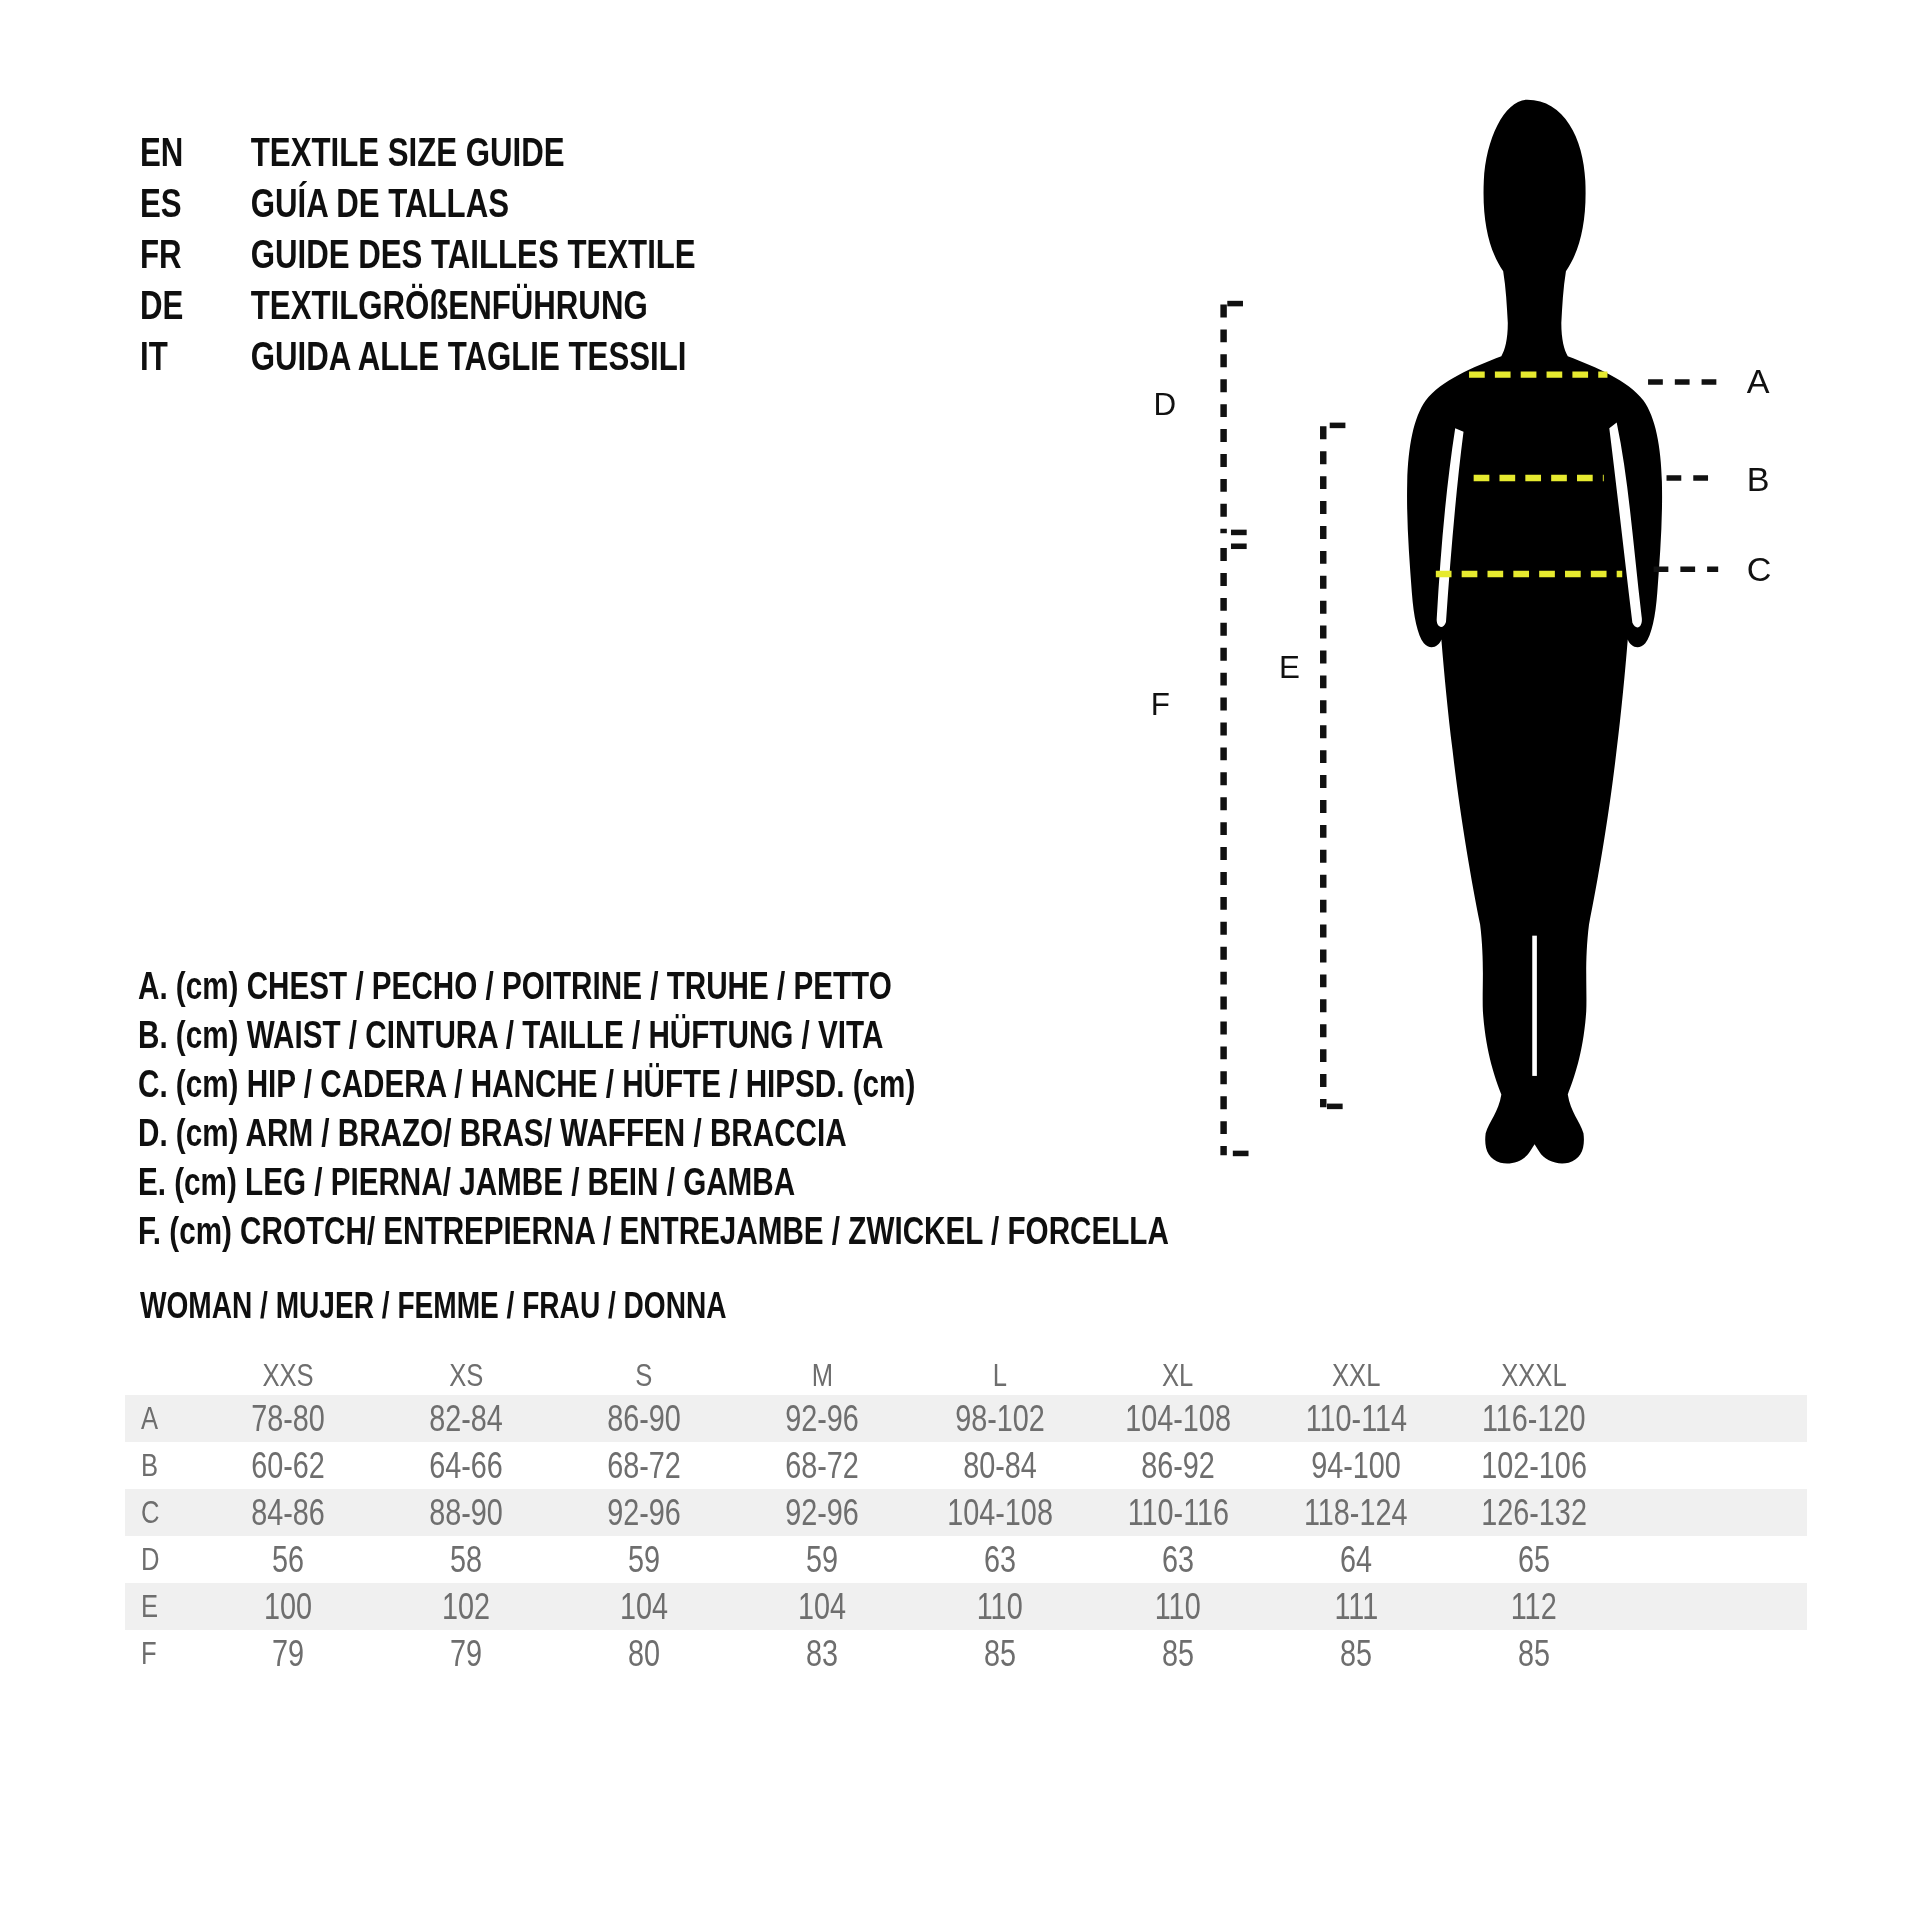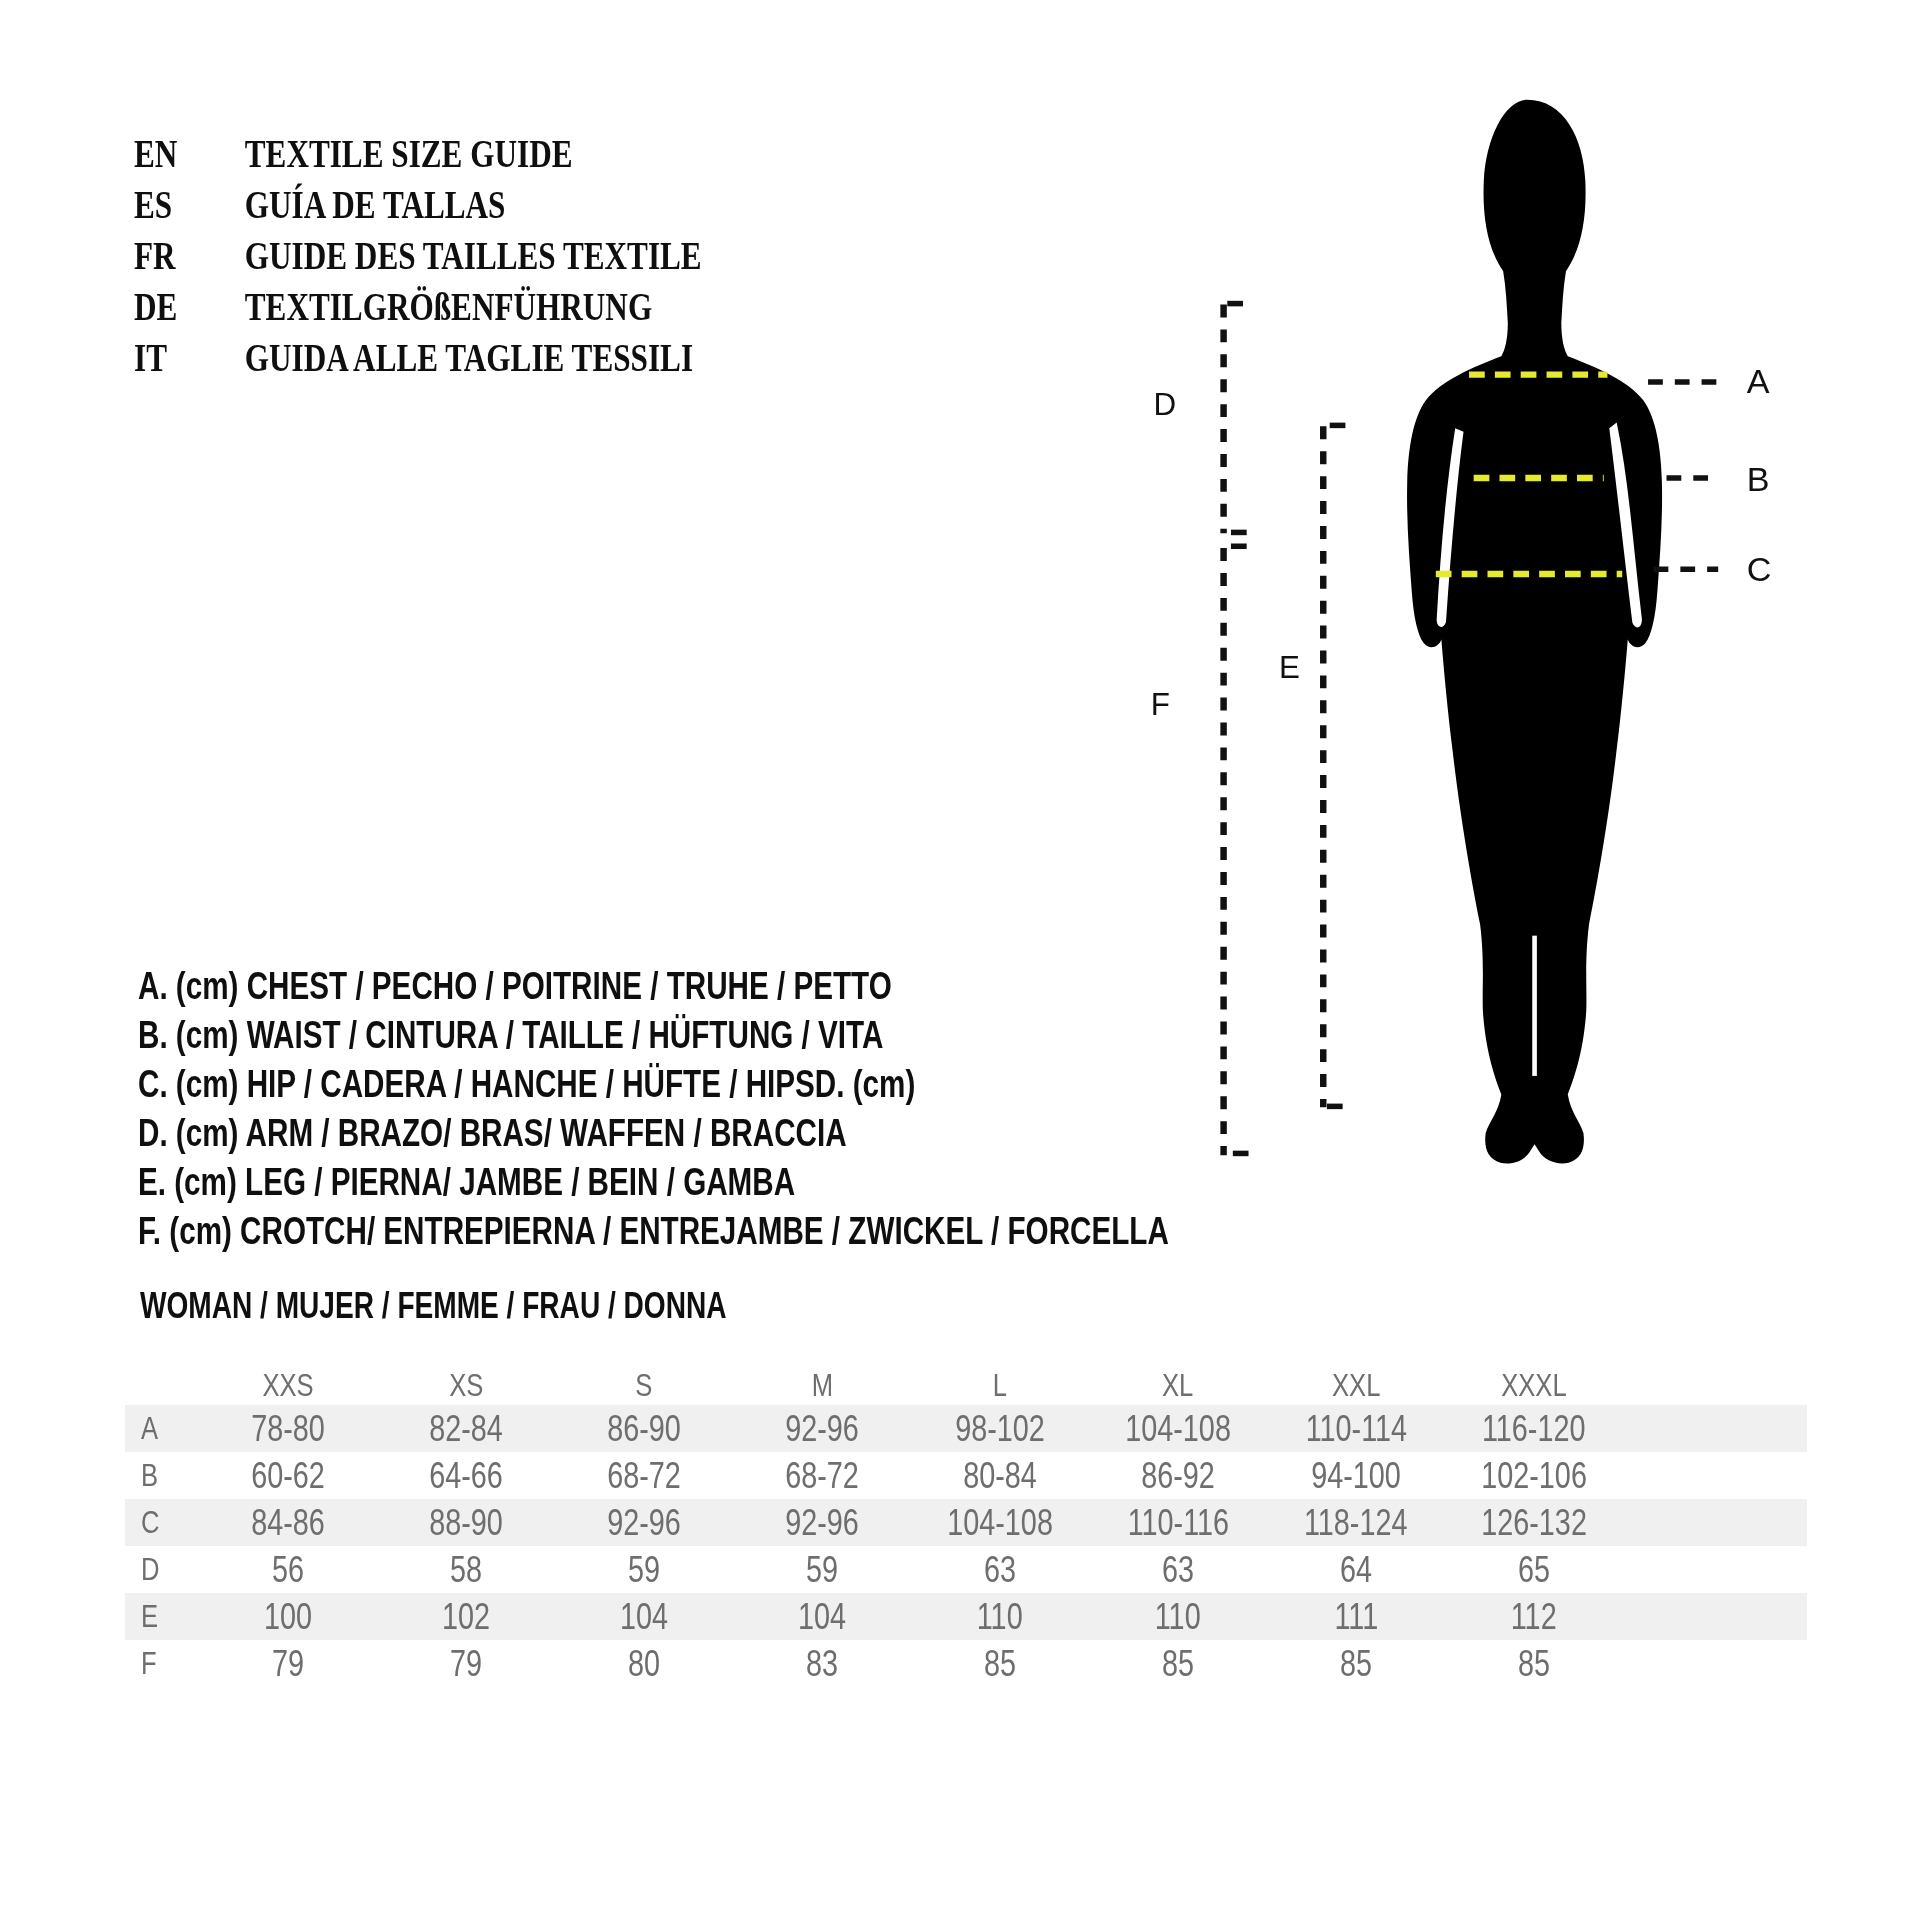--- a/index.html
+++ b/index.html
@@ -5,21 +5,21 @@
   html,body{margin:0;padding:0;background:#fff;}
   .page{
     position:relative;
     width:1924px;height:1923px;
     background:#ffffff;
     font-family:"Liberation Sans", sans-serif;
     color:#0f0f0f;
     overflow:hidden;
   }
   
-  .langs{position:absolute;left:134px;top:130px;font-family:Liberation Serif, serif;}
+  .langs{position:absolute;left:140px;top:130px;}
   .lang-row{
     display:flex;align-items:flex-start;
     height:51px;
     font-size:40px;font-weight:700;letter-spacing:0px;
     transform:scaleX(0.78);transform-origin:left top;
     white-space:nowrap;
   }
   .lang-row .code{flex:0 0 142px;}
   
   .figure-svg{position:absolute;left:0;top:0;width:1924px;height:1923px;}
@@ -43,21 +43,21 @@
   
   .size-table{position:absolute;left:125px;top:1356px;width:1682px;}
   .band{
     height:46px;background:#c9c9c9;
     display:flex;align-items:center;
   }
   .band-label{
     margin-left:15.7px;font-size:33px;font-weight:400;color:#747474;
     transform:scaleX(0.8);transform-origin:left center;white-space:nowrap;
   }
-  .cols-row{display:flex;height:39px;align-items:center;margin-top:10px;}
+  .cols-row{display:flex;height:39px;align-items:center;}
   .data-row{display:flex;height:47px;align-items:center;}
   .data-row.striped{background:#f0f0f0;}
   .label-cell{
     flex:0 0 74px;box-sizing:border-box;padding-left:15.7px;
     font-size:32px;color:#6e6e6e;
   }
   .label-cell span{display:inline-block;transform:scaleX(0.8);transform-origin:left center;}
   .size-cell,.value-cell{
     flex:0 0 178px;text-align:center;
     font-size:32px;color:#6e6e6e;

